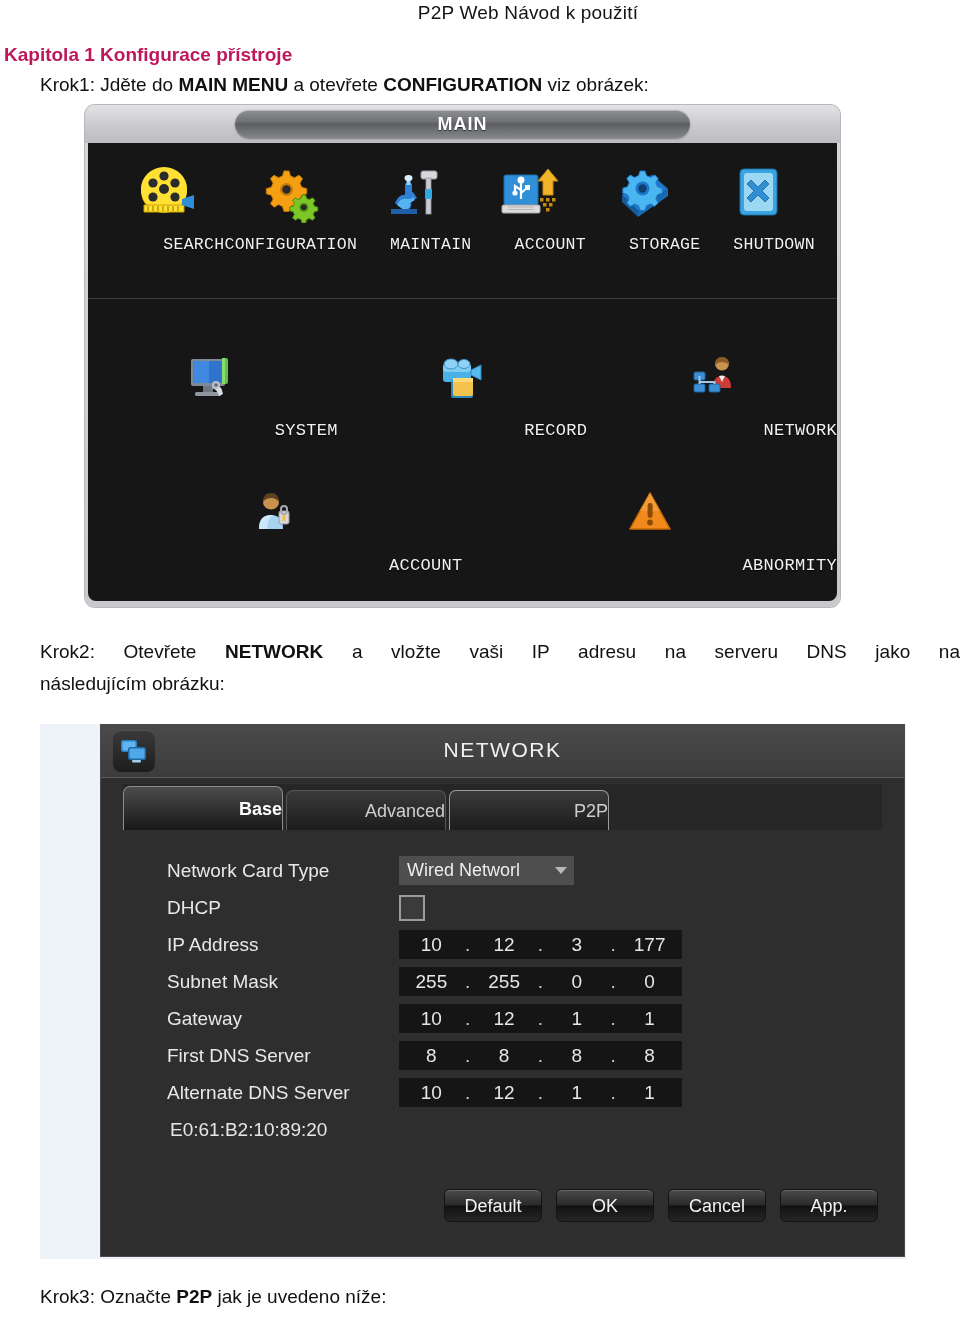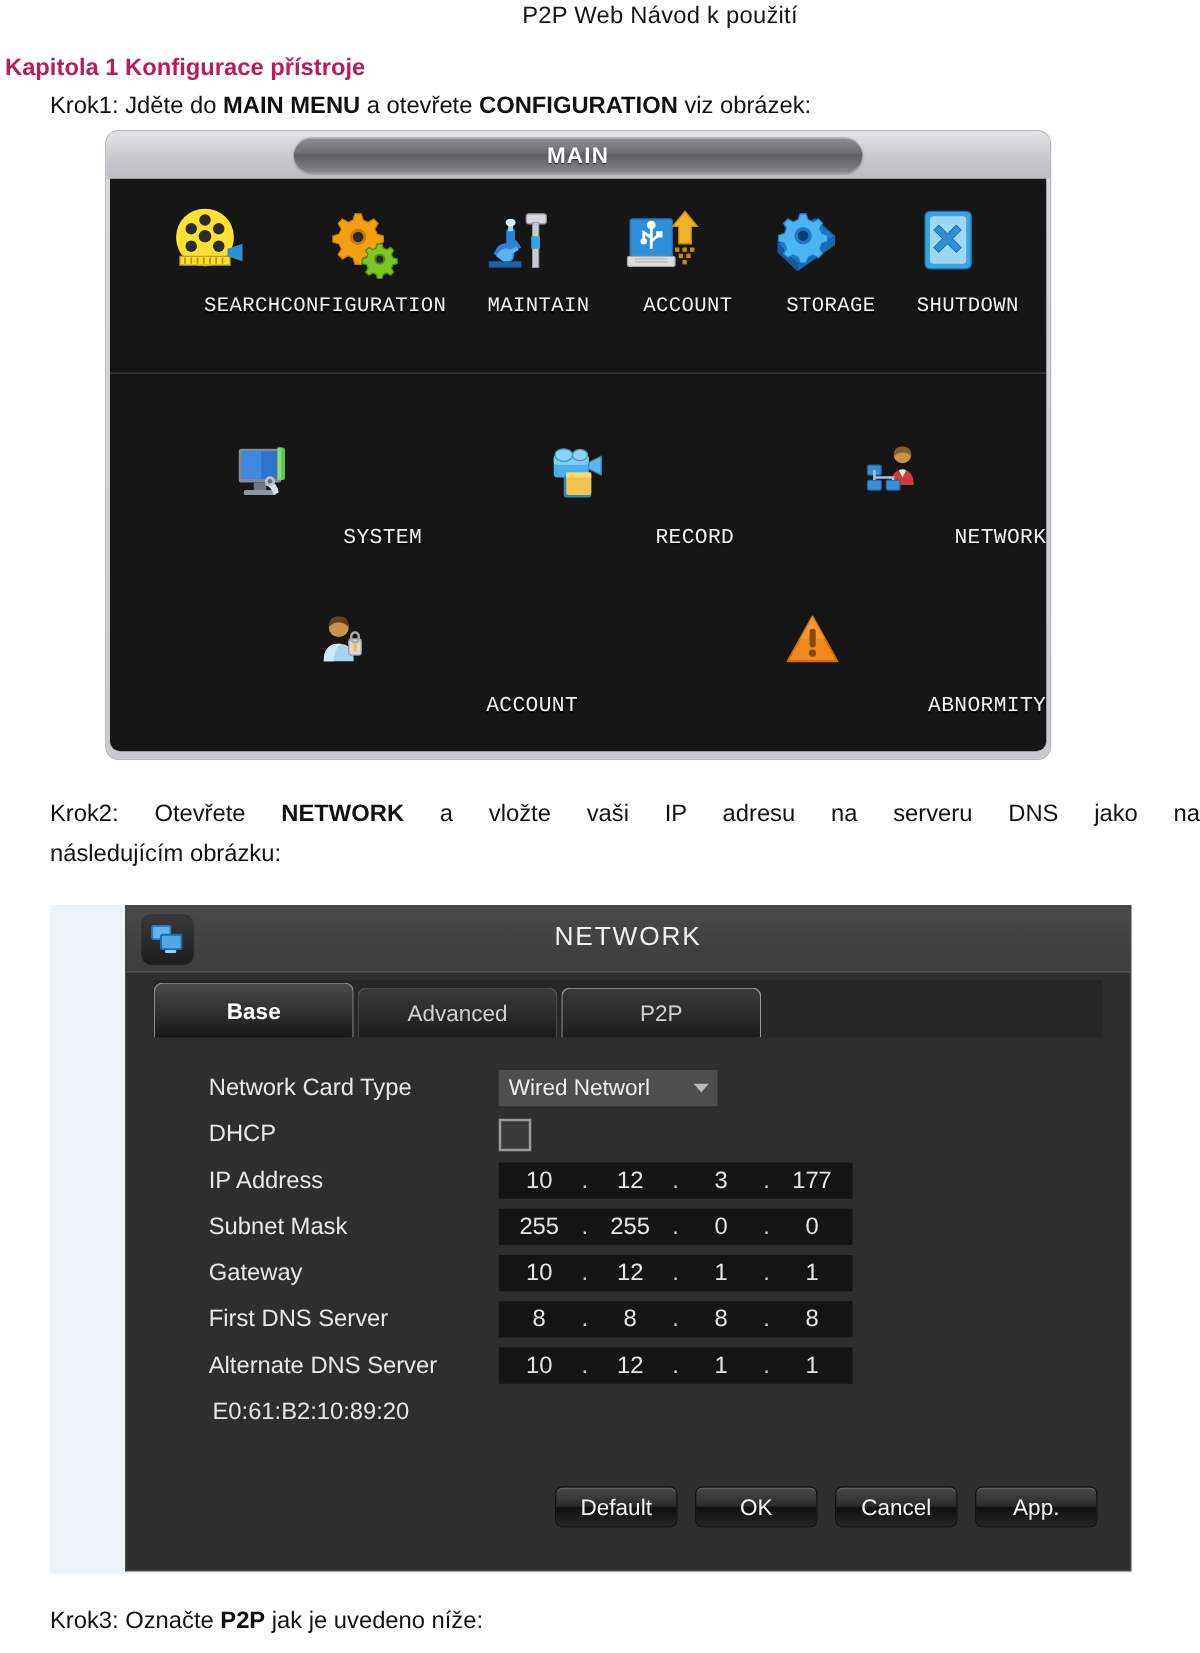--- a/index.html
+++ b/index.html
@@ -215,21 +215,21 @@
     margin: 6px 22px 0 22px;
     background: #262626;
     display: flex;
     align-items: flex-end;
   }
   .net-tab {
     height: 40px;
     line-height: 40px;
     color: #cfcfcf;
     font-size: 18px;
-    text-align: center;
+    text-align: right;
     background: linear-gradient(180deg, #3a3a3a 0%, #1c1c1c 100%);
     border: 1px solid #565656;
     border-bottom: none;
     border-radius: 7px 7px 0 0;
     margin-right: 3px;
     box-sizing: border-box;
   }
   .net-tab.w1 { width: 160px; }
   .net-tab.w2 { width: 160px; }
   .net-tab.w3 { width: 160px; }

